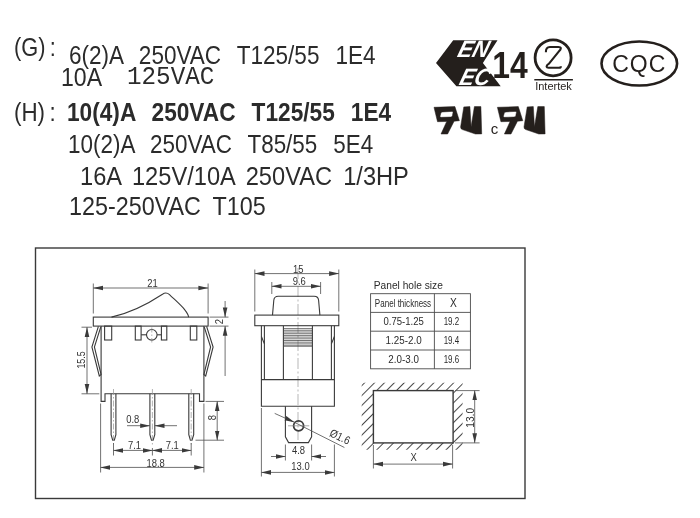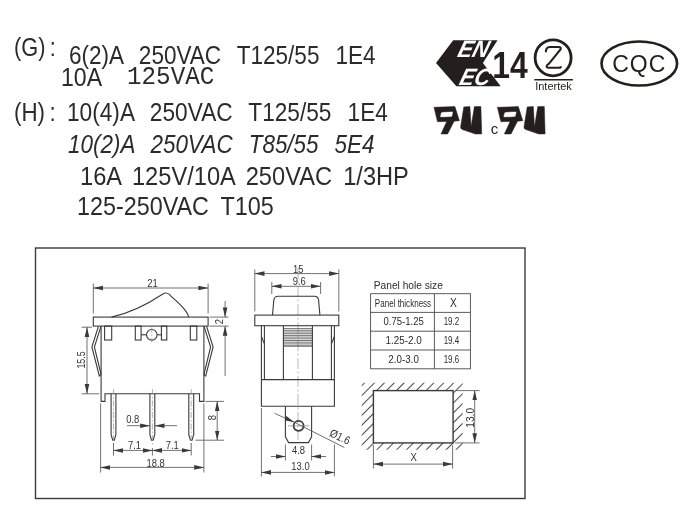--- a/index.html
+++ b/index.html
@@ -13,27 +13,27 @@
 
 <div class="spec" style="left:13.7px;top:34.9px;"><span class="sx" id="lg" style="transform:scaleX(0.854)">(G) :</span></div>
 
 <div class="spec" style="left:68.9px;top:34.9px;word-spacing:11px;margin-top:8px;"><span class="sx" id="l1" style="transform:scaleX(0.884)">6(2)A 250VAC T125/55 1E4</span></div>
 
 <div class="spec" style="left:61px;top:64.8px;text-decoration:underline;"><span class="sx" id="l2a" style="transform:scaleX(0.905)">10A</span></div>
 <div class="spec" style="left:126.9px;top:64.8px;font-family:Liberation Mono, monospace;"><span class="sx" id="l2b" style="transform:scaleX(0.951)">125VAC</span></div>
 
 <div class="spec" style="left:13.7px;top:100.1px;"><span class="sx" id="lh" style="transform:scaleX(0.876)">(H) :</span></div>
 
-<div class="spec" style="left:67.0px;top:100.1px;word-spacing:11px;"><span class="sx" id="l3" style="transform:scaleX(0.889)">10(4)A 250VAC T125/55 1E4</span></div>
-
-<div class="spec" style="left:68.4px;top:131.7px;word-spacing:11px;font-style:italic;"><span class="sx" id="l4" style="transform:scaleX(0.880)">10(2)A 250VAC T85/55 5E4</span></div>
+<div class="spec" style="left:67.0px;top:100.1px;word-spacing:11px;font-weight:bold;"><span class="sx" id="l3" style="transform:scaleX(0.889)">10(4)A 250VAC T125/55 1E4</span></div>
+
+<div class="spec" style="left:68.4px;top:131.7px;word-spacing:11px;"><span class="sx" id="l4" style="transform:scaleX(0.880)">10(2)A 250VAC T85/55 5E4</span></div>
 
 <div class="spec" style="left:80px;top:163.5px;word-spacing:5px;"><span class="sx" id="l5" style="transform:scaleX(0.927)">16A 125V/10A 250VAC 1/3HP</span></div>
 
-<div class="spec" style="left:77px;top:194.0px;word-spacing:6px;"><span class="sx" id="l6" style="transform:scaleX(0.915)">125-250VAC T105</span></div>
+<div class="spec" style="left:69px;top:194.0px;word-spacing:6px;"><span class="sx" id="l6" style="transform:scaleX(0.915)">125-250VAC T105</span></div>
 
 <svg class="abs" style="left:0;top:0;" width="700" height="518" viewBox="0 0 700 518">
 <defs>
 <marker id="ar" markerWidth="11" markerHeight="7" refX="9.7" refY="3" orient="auto-start-reverse" markerUnits="userSpaceOnUse">
 <path d="M0,0.7 L10,3 L0,5.3 Z" fill="#3a3a3a"></path>
 </marker>
 <pattern id="hatch" width="7" height="7" patternUnits="userSpaceOnUse" patternTransform="rotate(45)">
 <line x1="3.5" y1="0" x2="3.5" y2="7" stroke="#4a4a4a" stroke-width="1"></line>
 </pattern>
 </defs>

